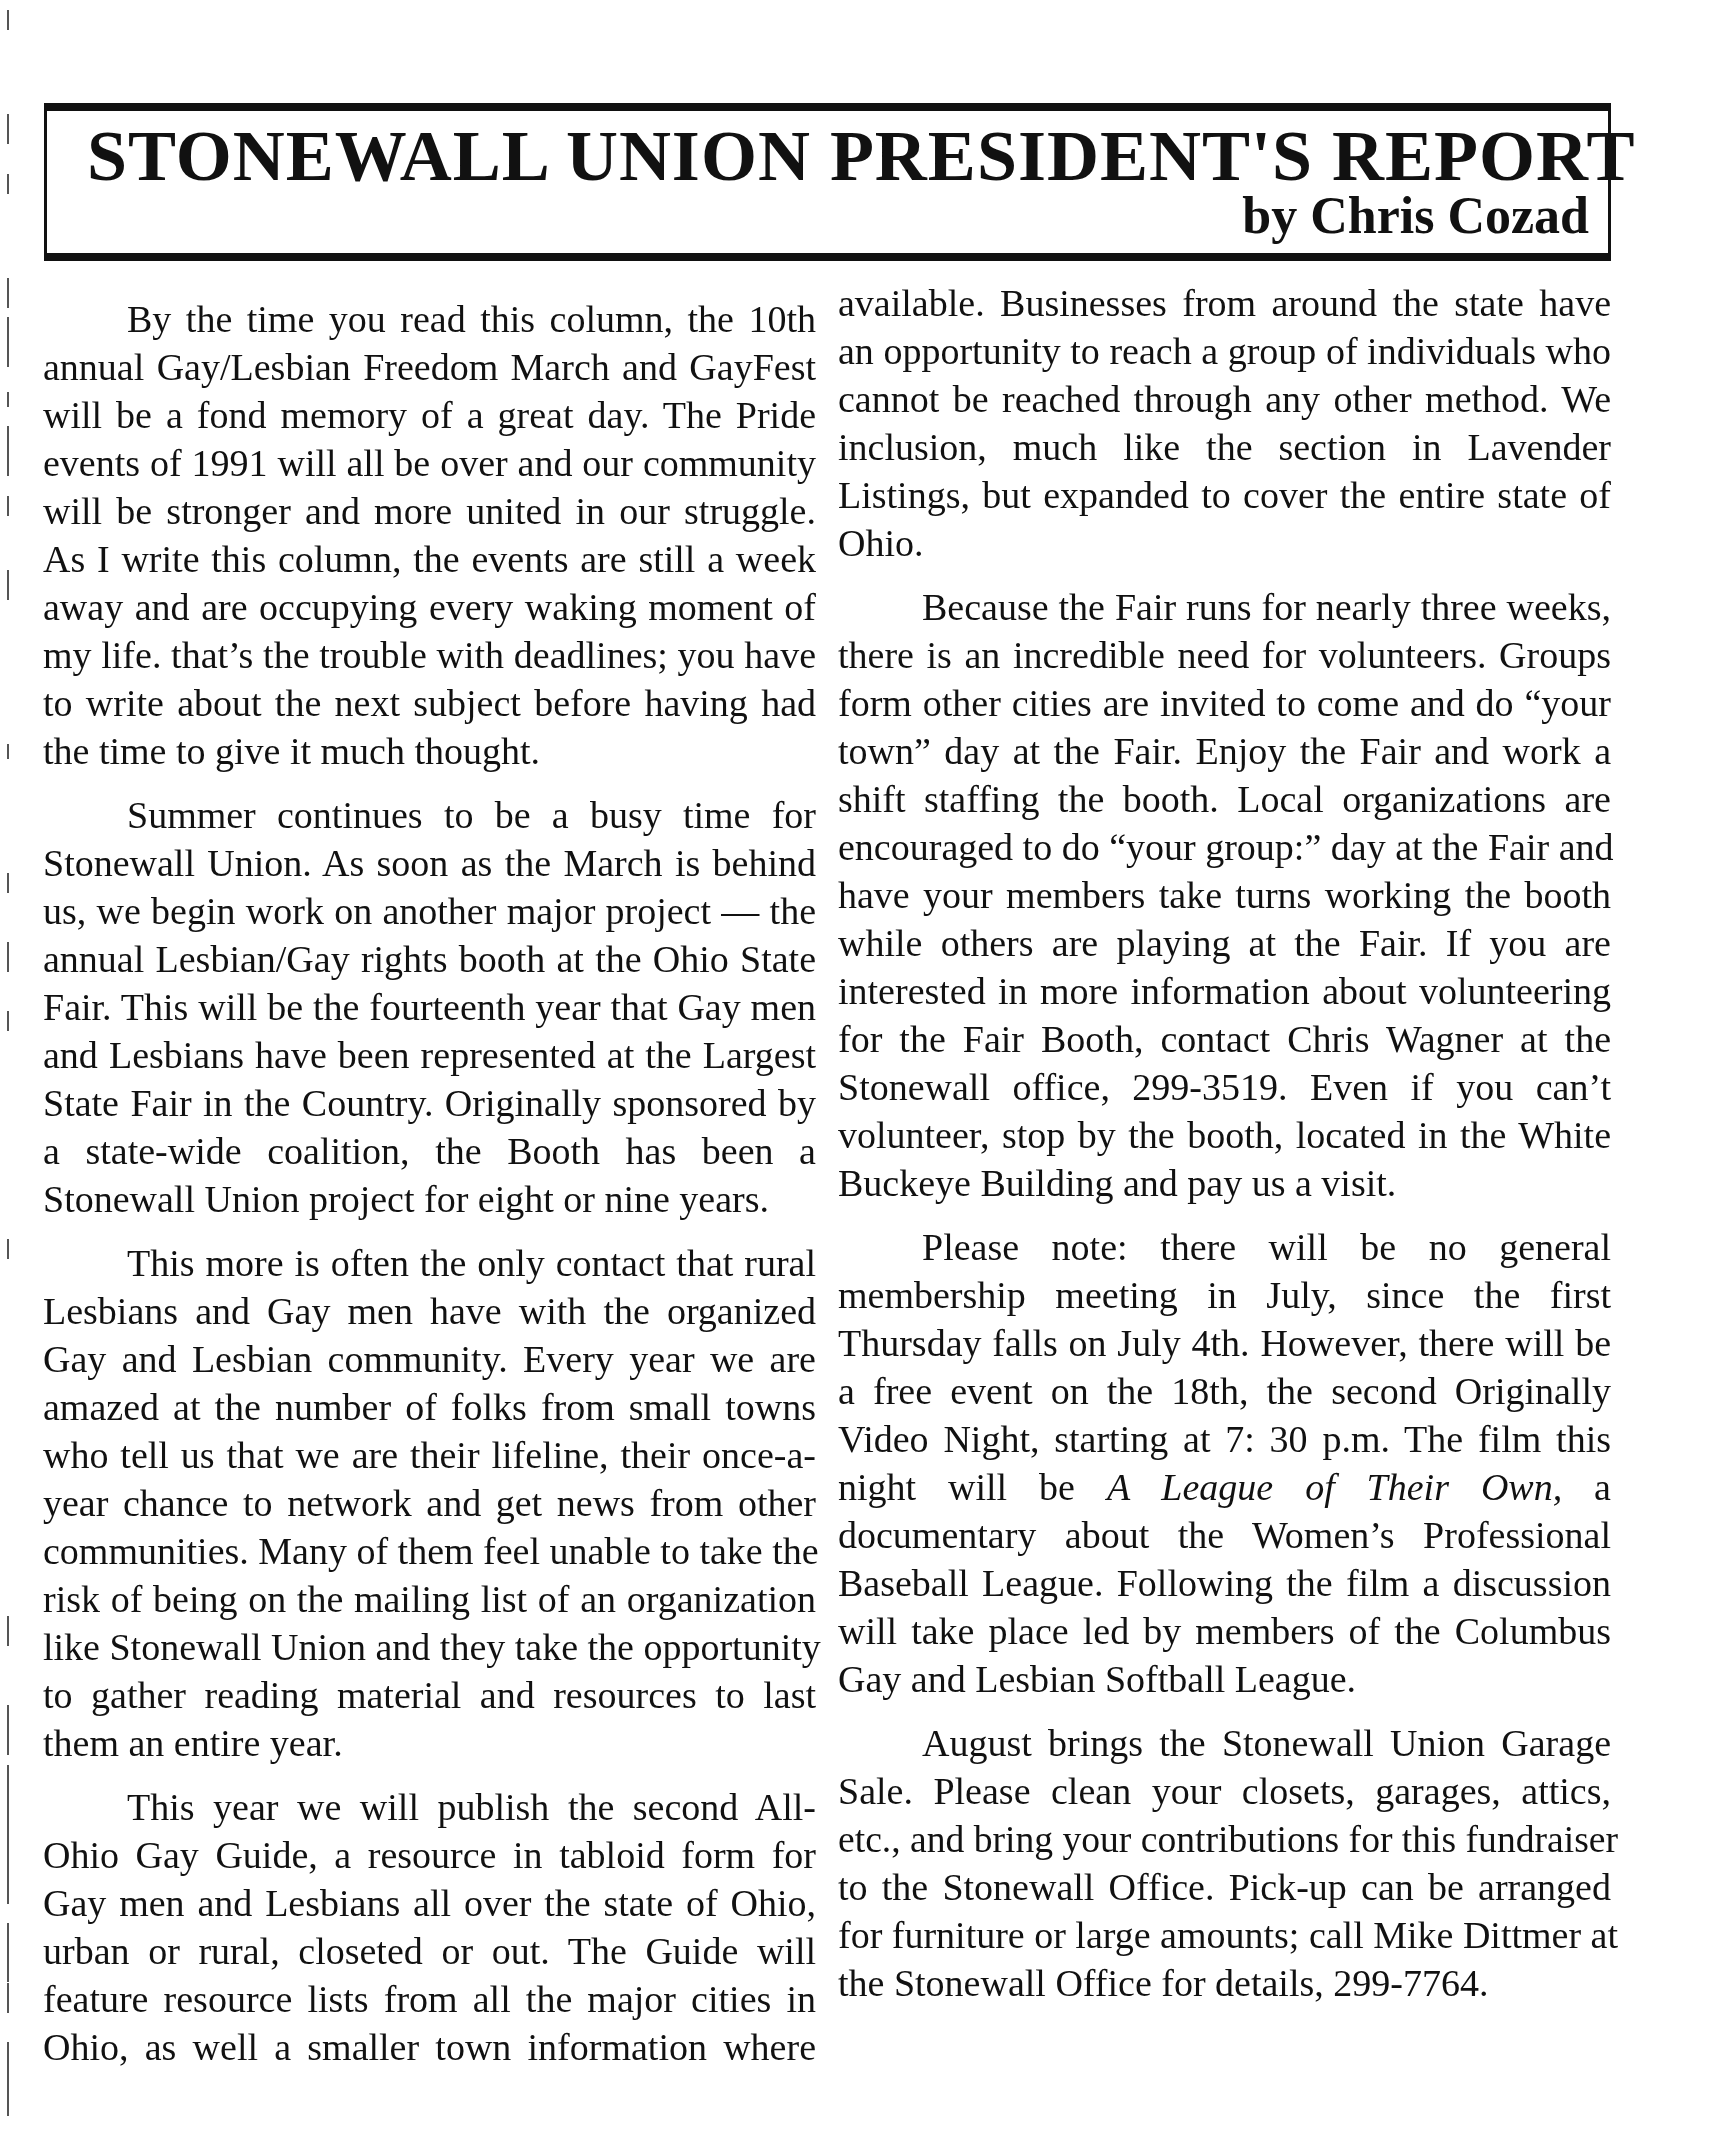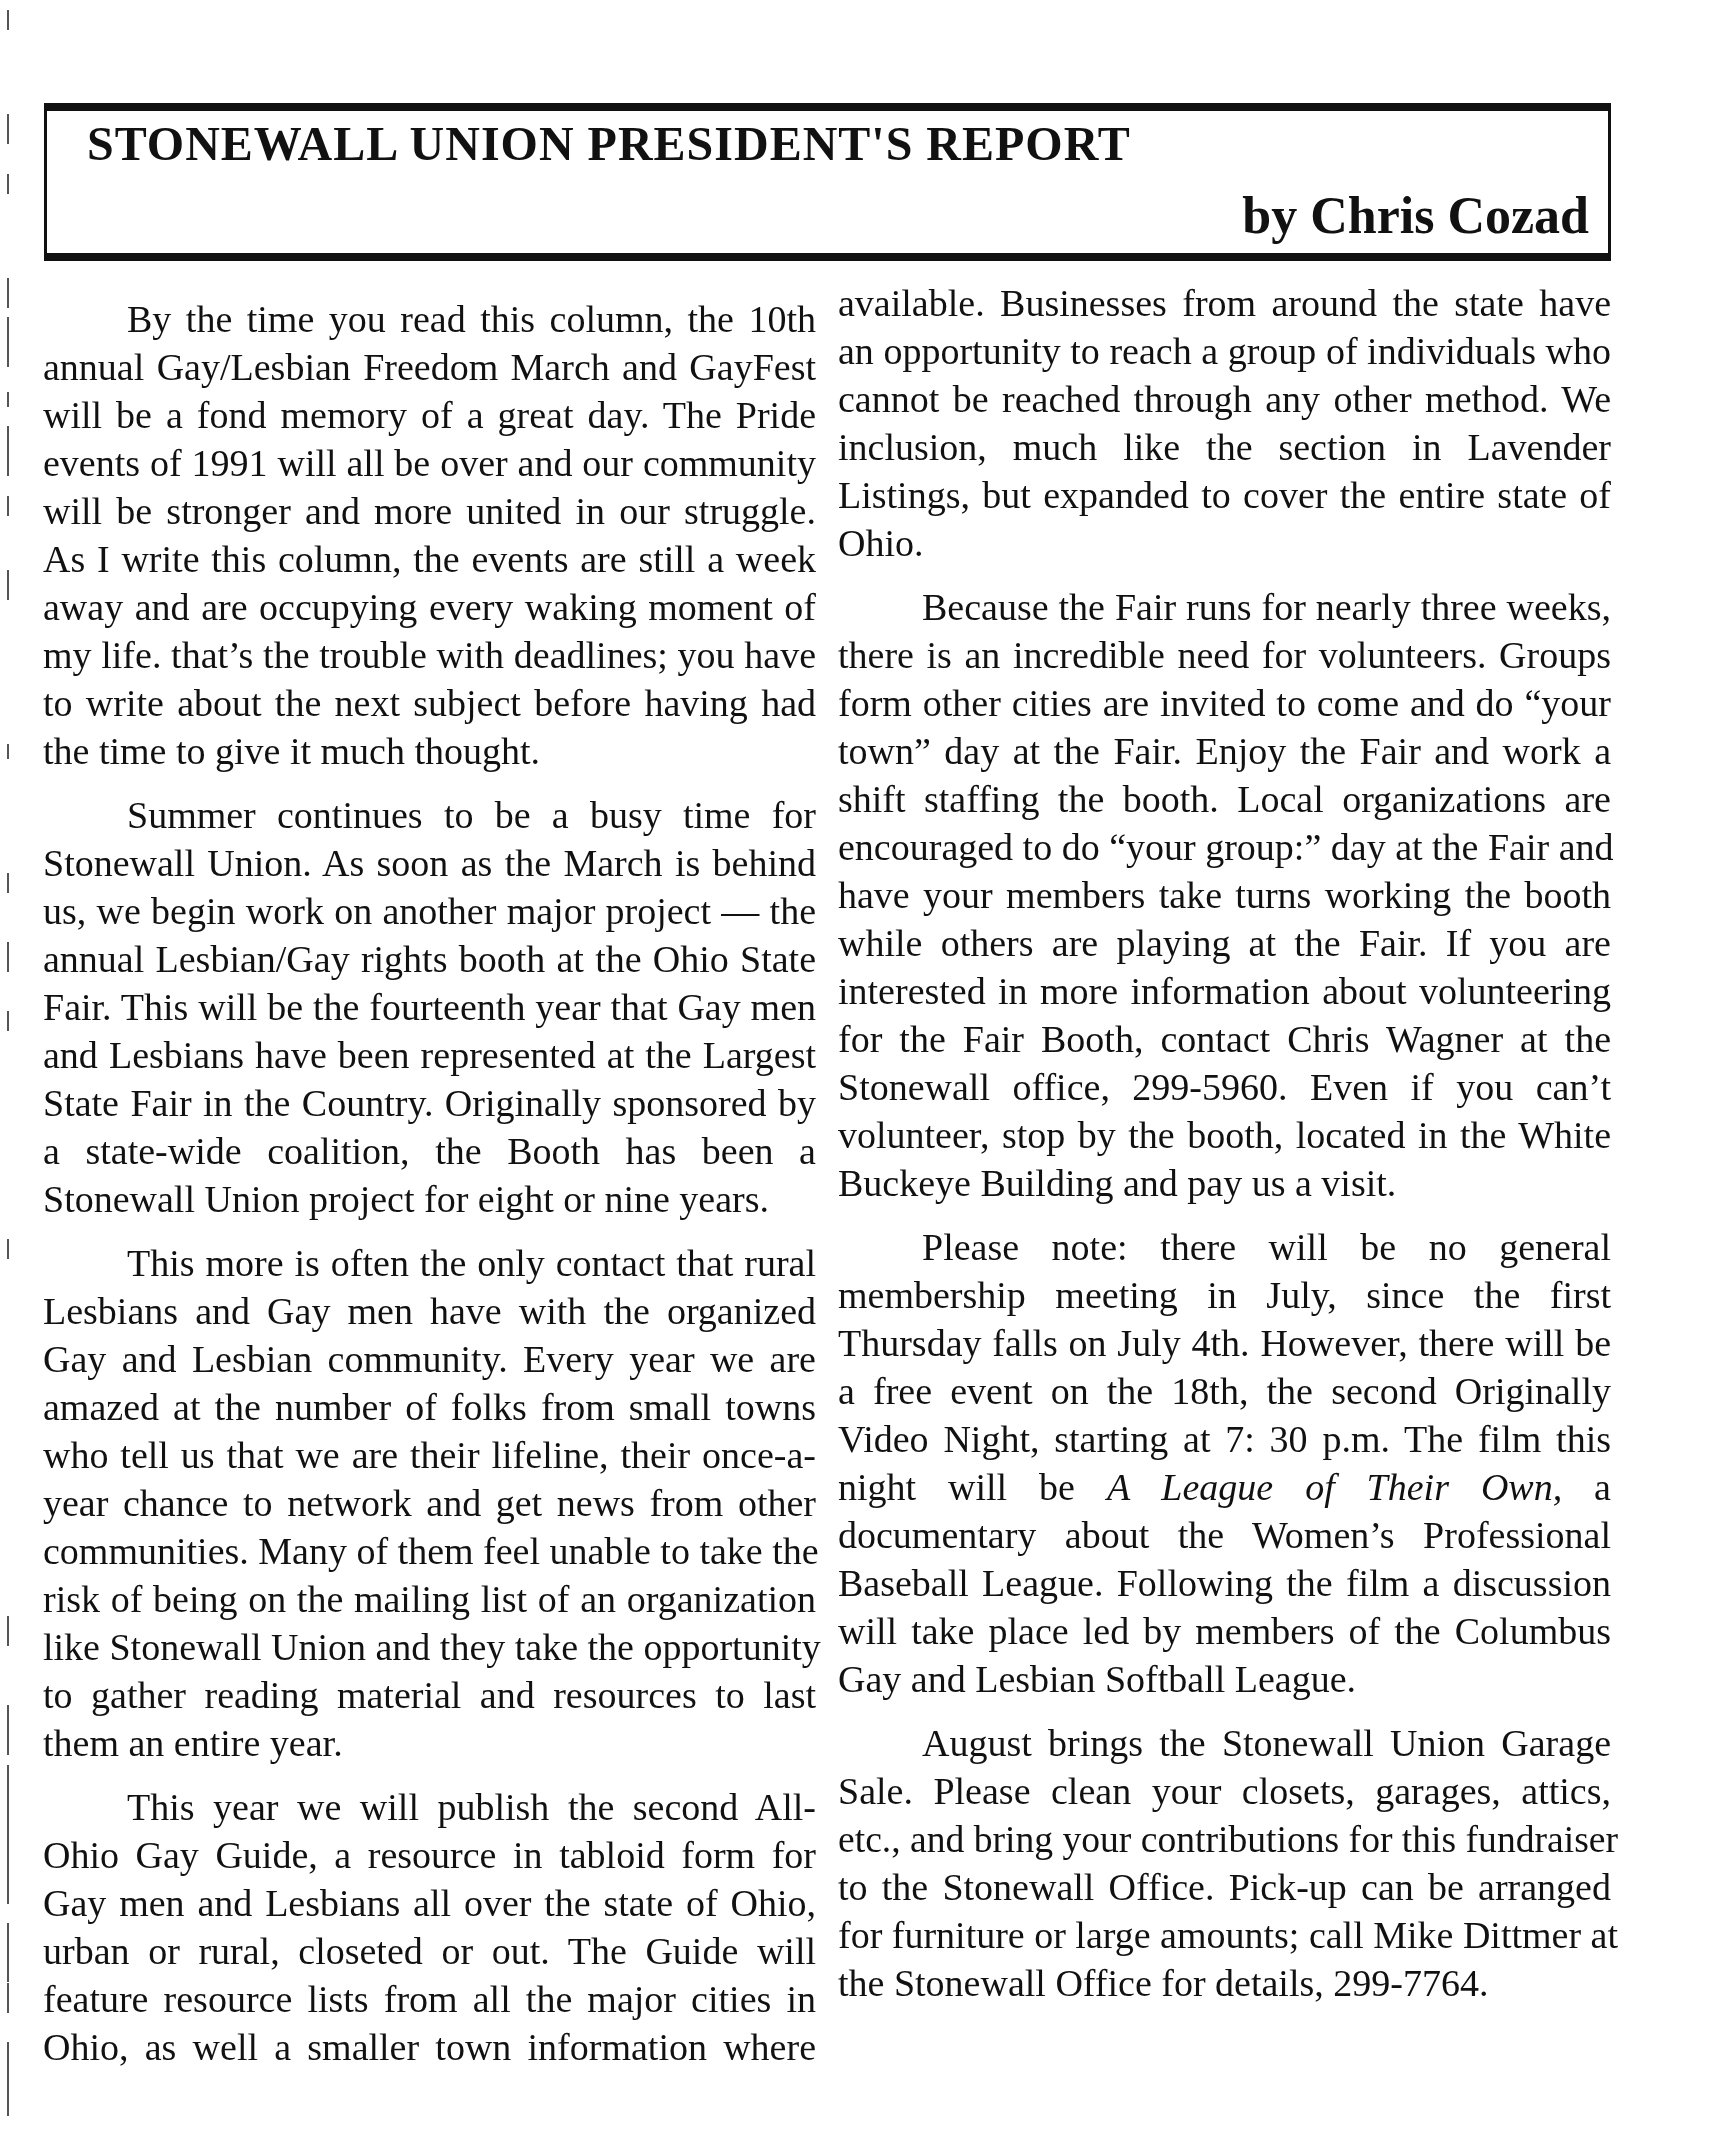--- a/index.html
+++ b/index.html
@@ -37,21 +37,21 @@
       box-sizing: border-box;
       border-top: 8px solid #111;
       border-bottom: 8px solid #111;
       border-left: 3px solid #111;
       border-right: 3px solid #111;
     }
     .title {
       position: absolute;
       left: 40px;
       top: 9px;
-      font-size: 48px;
+      font-size: 72px;
       font-weight: bold;
       letter-spacing: 1px;
       white-space: nowrap;
       margin: 0;
       line-height: 1;
     }
     .byline {
       position: absolute;
       right: 19px;
       top: 79px;
@@ -163,21 +163,21 @@
     <div class="line indent"><span style="white-space: nowrap; word-spacing: 0px;">Because the Fair runs for nearly three weeks,</span></div>
     <div class="line"><span style="white-space: nowrap; word-spacing: 0px;">there is an incredible need for volunteers. Groups</span></div>
     <div class="line"><span style="white-space: nowrap; word-spacing: 0px;">form other cities are invited to come and do “your</span></div>
     <div class="line"><span style="white-space: nowrap; word-spacing: 0px;">town” day at the Fair. Enjoy the Fair and work a</span></div>
     <div class="line"><span style="white-space: nowrap; word-spacing: 0px;">shift staffing the booth. Local organizations are</span></div>
     <div class="line"><span style="white-space: nowrap; word-spacing: 0px;">encouraged to do “your group:” day at the Fair and</span></div>
     <div class="line"><span style="white-space: nowrap; word-spacing: 0px;">have your members take turns working the booth</span></div>
     <div class="line"><span style="white-space: nowrap; word-spacing: 0px;">while others are playing at the Fair. If you are</span></div>
     <div class="line"><span style="white-space: nowrap; word-spacing: 0px;">interested in more information about volunteering</span></div>
     <div class="line"><span style="white-space: nowrap; word-spacing: 0px;">for the Fair Booth, contact Chris Wagner at the</span></div>
-    <div class="line"><span style="white-space: nowrap; word-spacing: 0px;">Stonewall office, 299-5960. Even if you can’t</span></div>
+    <div class="line"><span style="white-space: nowrap; word-spacing: 0px;">Stonewall office, 299-3519. Even if you can’t</span></div>
     <div class="line"><span style="white-space: nowrap; word-spacing: 0px;">volunteer, stop by the booth, located in the White</span></div>
     <div class="line last"><span style="white-space: nowrap; display: inline-block;">Buckeye Building and pay us a visit.</span></div>
     <div class="line indent"><span style="white-space: nowrap; word-spacing: 0px;">Please note: there will be no general</span></div>
     <div class="line"><span style="white-space: nowrap; word-spacing: 0px;">membership meeting in July, since the first</span></div>
     <div class="line"><span style="white-space: nowrap; word-spacing: 0px;">Thursday falls on July 4th. However, there will be</span></div>
     <div class="line"><span style="white-space: nowrap; word-spacing: 0px;">a free event on the 18th, the second Originally</span></div>
     <div class="line"><span style="white-space: nowrap; word-spacing: 0px;">Video Night, starting at 7: 30 p.m. The film this</span></div>
     <div class="line"><span style="white-space: nowrap; word-spacing: 0px;"><span>night will be </span><i>A League of Their Own,</i><span> a</span></span></div>
     <div class="line"><span style="white-space: nowrap; word-spacing: 0px;">documentary about the Women’s Professional</span></div>
     <div class="line"><span style="white-space: nowrap; word-spacing: 0px;">Baseball League. Following the film a discussion</span></div>

